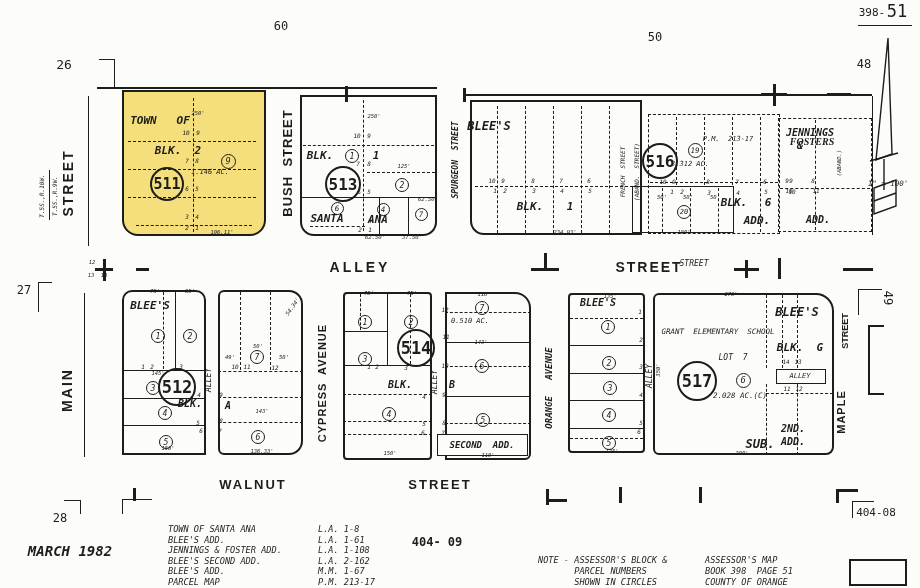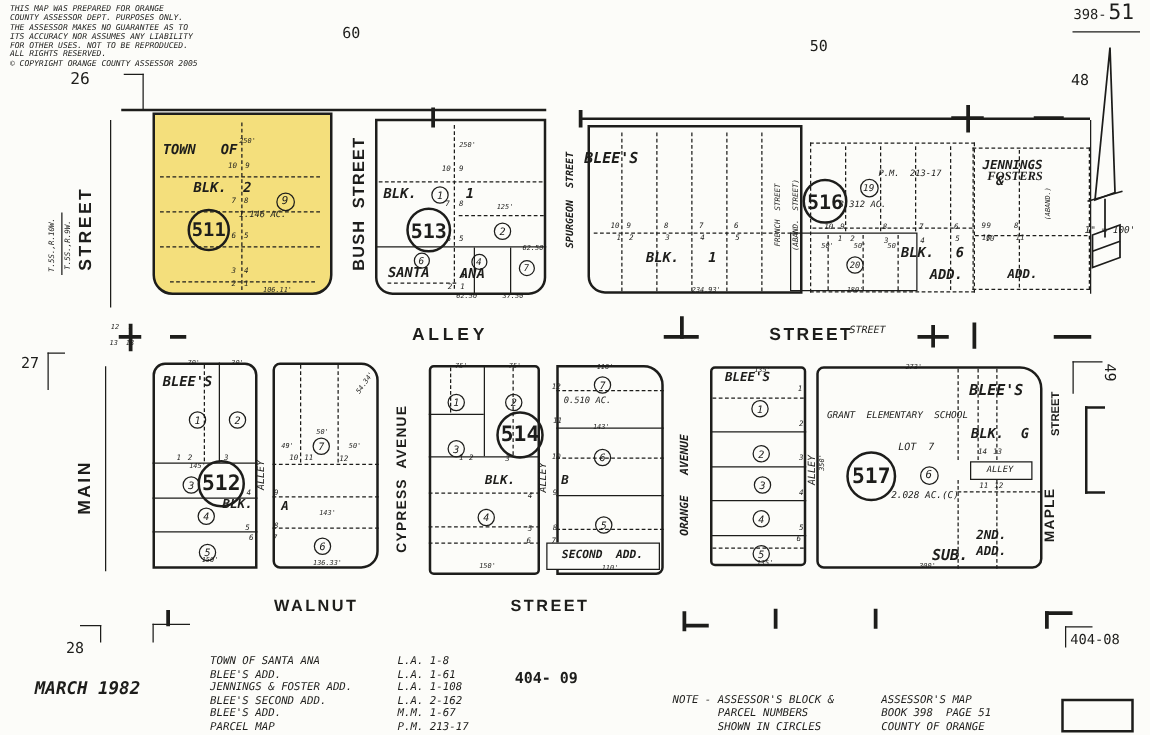--- a/index.html
+++ b/index.html
@@ -17,27 +17,20 @@
   .legrow span:first-child{display:inline-block;width:150px}
   .noteblock{position:absolute;font-size:8.6px;font-style:italic;line-height:11px;white-space:pre}
   #note{left:538px;top:555px}
   #assessor{left:705px;top:555px}
   svg{position:absolute}
 </style>
 </head>
 <body>
 
 <div id="sheet">
-  <div class="disclaimer">THIS MAP WAS PREPARED FOR ORANGE
-COUNTY ASSESSOR DEPT. PURPOSES ONLY.
-THE ASSESSOR MAKES NO GUARANTEE AS TO
-ITS ACCURACY NOR ASSUMES ANY LIABILITY
-FOR OTHER USES.  NOT TO BE REPRODUCED.
-ALL RIGHTS RESERVED.
-© COPYRIGHT ORANGE COUNTY ASSESSOR 2005</div>
   <div id="map">
       <div class="block" style="left: 122px; top: 90px; width: 144px; height: 146px; border: 2px solid rgb(29, 29, 27); border-radius: 0px 0px 16px 16px; background: rgb(244, 223, 124);"></div>
       <div class="block" style="left: 300px; top: 95px; width: 137px; height: 141px; border: 2px solid rgb(29, 29, 27); border-radius: 0px 0px 14px 14px;"></div>
       <div class="block" style="left: 470px; top: 100px; width: 172px; height: 135px; border: 2px solid rgb(29, 29, 27); border-radius: 0px 0px 0px 14px;"></div>
       <div class="block" style="left: 648px; top: 114px; width: 132px; height: 120px; border: 1.2px dashed rgb(29, 29, 27);"></div>
       <div class="block" style="left: 632px; top: 186px; width: 102px; height: 47px; border: 1.5px solid rgb(29, 29, 27);"></div>
       <div class="block" style="left: 778px; top: 118px; width: 94px; height: 114px; border: 1.2px dashed rgb(29, 29, 27);"></div>
       <div class="block" style="left: 122px; top: 290px; width: 84px; height: 165px; border: 2px solid rgb(29, 29, 27); border-radius: 10px 10px 0px 0px;"></div>
       <div class="block" style="left: 218px; top: 290px; width: 85px; height: 165px; border: 2px solid rgb(29, 29, 27); border-radius: 6px 14px 14px 6px;"></div>
       <div class="block" style="left: 343px; top: 292px; width: 89px; height: 168px; border: 2px solid rgb(29, 29, 27); border-radius: 4px;"></div>

